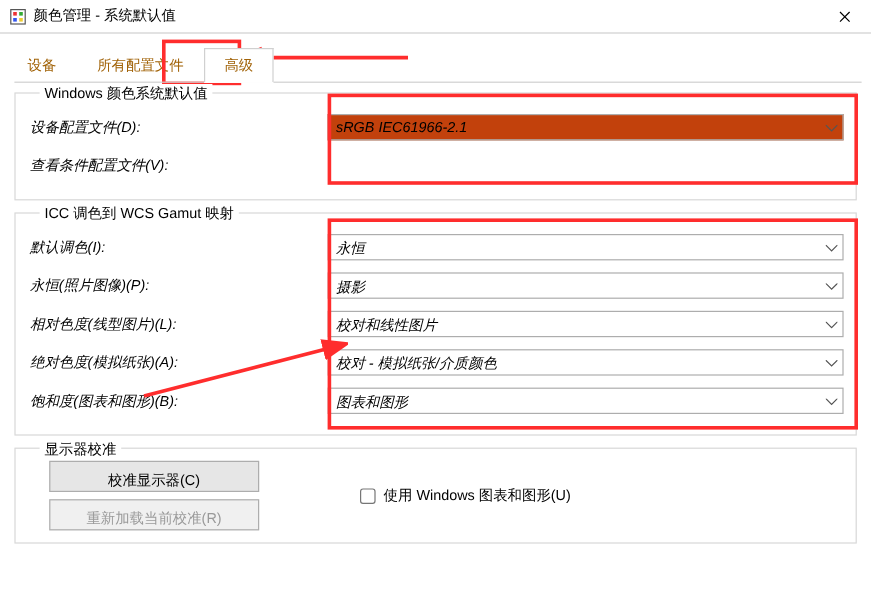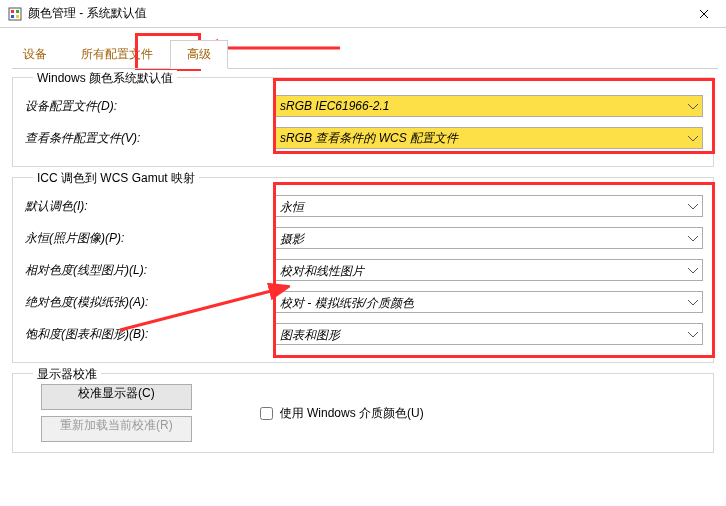--- a/index.html
+++ b/index.html
@@ -14,25 +14,25 @@
   .tab.active { border: 1px solid #d0d0d0; border-bottom-color: #fff; position: relative; z-index: 2; }
   .tab-border { position: absolute; left: 6px; right: 8px; height: 1px; background: #d0d0d0; bottom: 0; z-index: 1; }
   .red-box-tab { position: absolute; border: 3px solid #ff2d2d; pointer-events: none; }
 
   .content { padding: 8px 12px 0 12px; }
   .fieldset { border: 1px solid #d8d8d8; margin: 0 0 10px 0; padding: 10px 10px 10px 10px; position: relative; }
   .fieldset .legend { position: absolute; top: -8px; left: 20px; background: #fff; padding: 0 4px; color: #000; }
 
   .row { display: flex; align-items: center; height: 28px; margin: 4px 0; font-style: italic; }
   .row .label { width: 250px; color: #000; padding-left: 2px; }
-  .combo { flex: 1; height: 22px; border: 1px solid #adadad; background: #fde047; display: flex; align-items: center; padding: 0 6px; position: relative; cursor: default; }
+  .combo { flex: 1; height: 22px; border: 1px solid #adadad; background: #c2410c; display: flex; align-items: center; padding: 0 6px; position: relative; cursor: default; }
   .combo .chev { position: absolute; right: 4px; top: 50%; transform: translateY(-50%); }
   .combo.white { background: #fff; align-items: flex-end; }
 
-  .btn { height: 26px; border: 1px solid #adadad; background: #e6e6e6; display: inline-flex; align-items: flex-start; justify-content: center; padding: 0 18px; cursor: default; margin-right: 4px; }
+  .btn { height: 26px; border: 1px solid #adadad; background: #e6e6e6; display: inline-flex; align-items: flex-end; justify-content: center; padding: 0 30px; cursor: default; margin-right: 20px; }
   .btn.disabled { color: #9a9a9a; background: #f0f0f0; }
   .checkbox-row { display: inline-flex; align-items: center; gap: 4px; }
 
   .annot-red { position: absolute; border: 3px solid #ff2d2d; pointer-events: none; }
   .arrow { position: absolute; pointer-events: none; }
 
   .icc-box { position: relative; }
   .calib-btns { display: flex; flex-direction: column; gap: 6px; margin-left: 18px; }
   .calib-row { display: flex; align-items: center; }
 </style>
@@ -82,26 +82,20 @@
       <div class="label">设备配置文件(D):</div>
       <div class="combo">
         <span>sRGB IEC61966-2.1</span>
         <span class="chev"><svg width="10" height="6">
               <path d="M0 0 L5 5 L10 0" fill="none" stroke="#555"></path>
             </svg></span>
       </div>
     </div>
     <div class="row">
       <div class="label">查看条件配置文件(V):</div>
-      <div class="combo">
-        <span>sRGB 查看条件的 WCS 配置文件</span>
-        <span class="chev"><svg width="10" height="6">
-              <path d="M0 0 L5 5 L10 0" fill="none" stroke="#555"></path>
-            </svg></span>
-      </div>
     </div>
     <div class="annot-red" style="left:260px; top:0px; right:-2px; height:76px;"></div>
   </div>
 
   <div class="fieldset icc-box">
     <div class="legend">ICC 调色到 WCS Gamut 映射</div>
     <div id="icc-rows">
         <div class="row">
           <div class="label">默认调色(I):</div>
           <div class="combo white">
@@ -167,18 +161,18 @@
         <div class="btn">
             <span>校准显示器(C)</span>
           </div>
         <div class="btn disabled">
             <span>重新加载当前校准(R)</span>
           </div>
       </div>
       <div style="width:60px;"></div>
       <label class="checkbox-row">
         <input type="checkbox" style="">
-        <span>使用 Windows 介质颜色(U)</span>
+        <span>使用 Windows 图表和图形(U)</span>
       </label>
     </div>
   </div>
 
 </div>
 
 </body></html>

